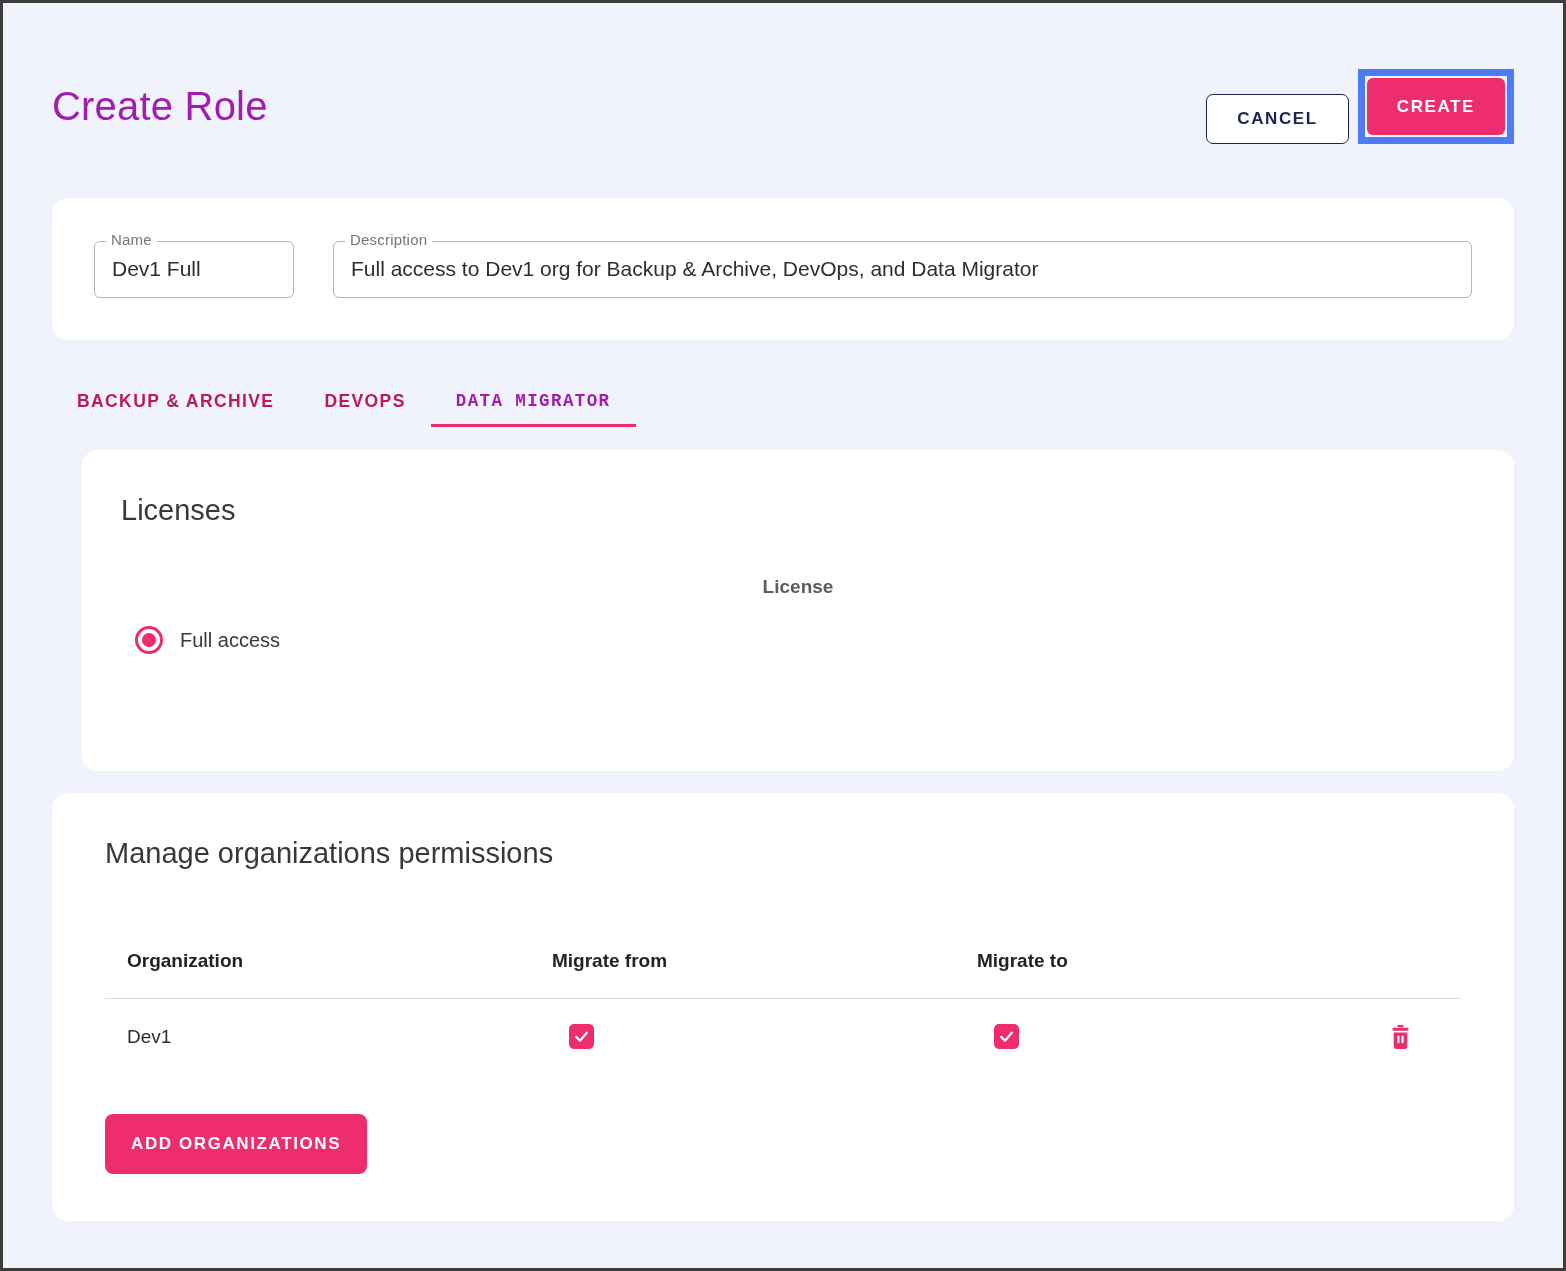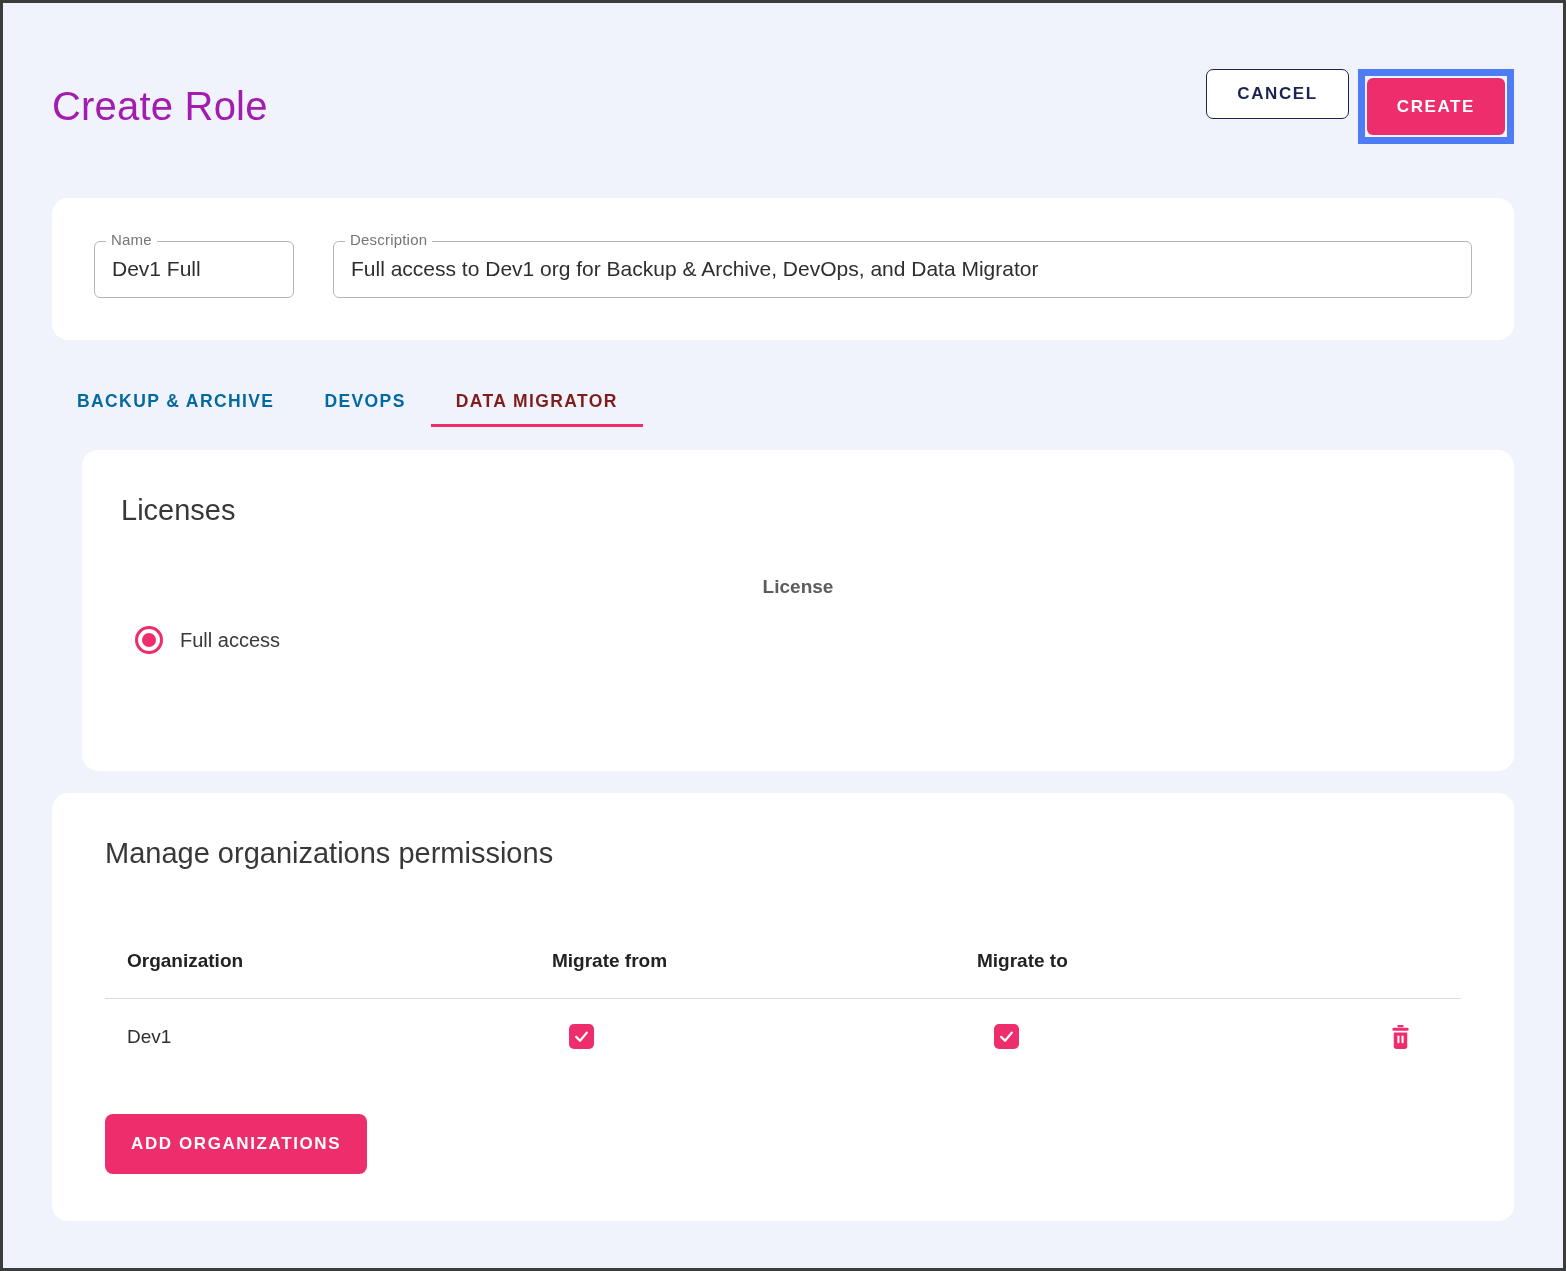--- a/index.html
+++ b/index.html
@@ -19,21 +19,21 @@
     display: flex;
     justify-content: space-between;
     align-items: center;
   }
   .page-title {
     font-size: 40px;
     font-weight: 400;
     color: #a21caf;
     letter-spacing: 0.2px;
   }
-  .header-actions { display: flex; align-items: flex-start; gap: 9px; }
+  .header-actions { display: flex; align-items: flex-end; gap: 9px; }
   .btn-cancel {
     height: 50px;
     padding: 0 30px;
     background: #ffffff;
     border: 1px solid #1b2350;
     border-radius: 7px;
     color: #1b2350;
     font-family: inherit;
     font-size: 17px;
     font-weight: bold;
@@ -103,26 +103,26 @@
   .tabs { margin-top: 38px; display: flex; }
   .tab {
     height: 49px;
     padding: 0 25px;
     display: flex;
     align-items: center;
     justify-content: center;
     font-size: 17.5px;
     font-weight: bold;
     letter-spacing: 1.4px;
-    color: #0369a1;
+    color: #be185d;
     border-bottom: 3px solid transparent;
     cursor: pointer;
     white-space: nowrap;
   }
-  .tab.active { color: #7f1d1d; border-bottom-color: #ee2d6c; }
+  .tab.active { color: #a21caf; border-bottom-color: #ee2d6c; font-family: Liberation Mono, monospace; }
 
   
   .licenses-card {
     margin-top: 23px;
     height: 321px;
     padding: 44px 39px;
     margin-left: 30px;
   }
   .section-heading {
     font-size: 29px;

